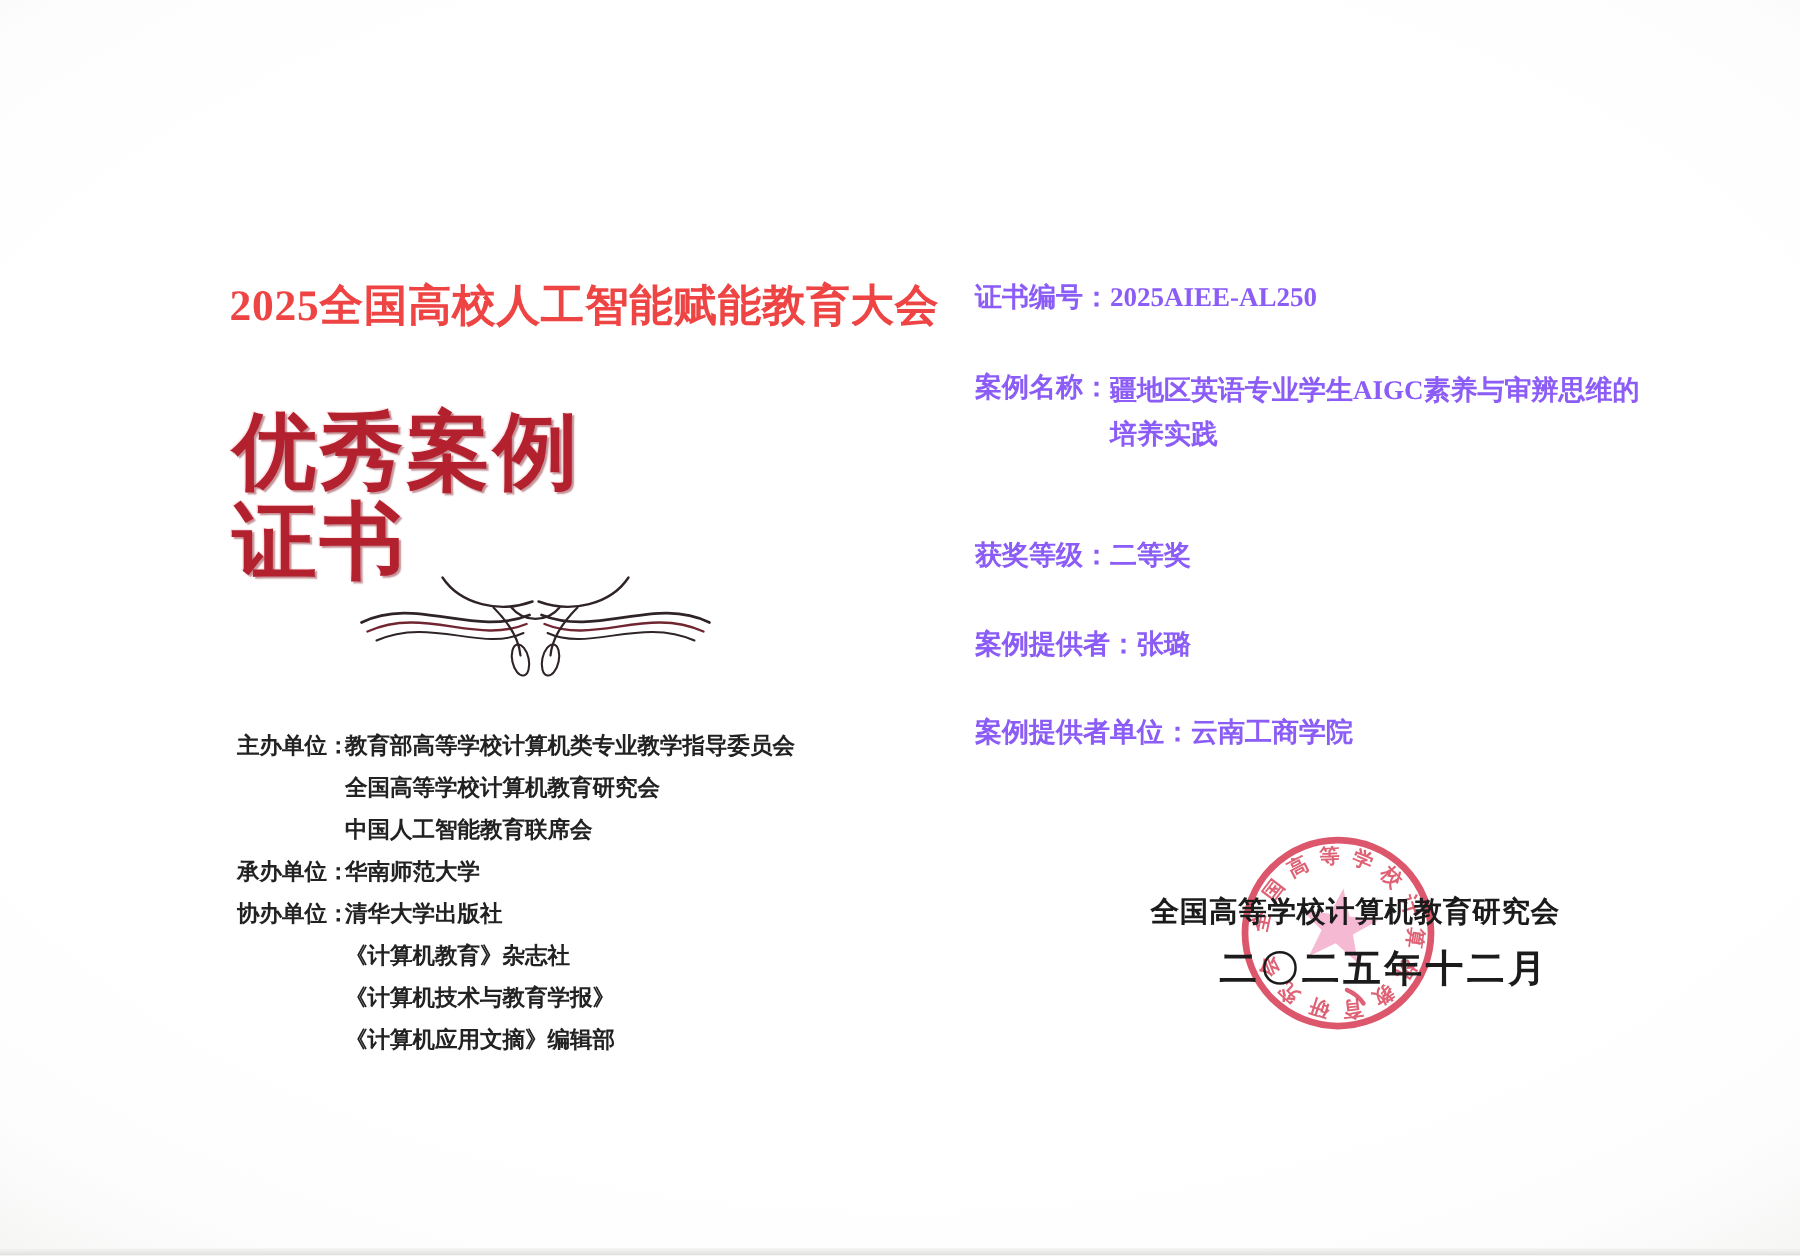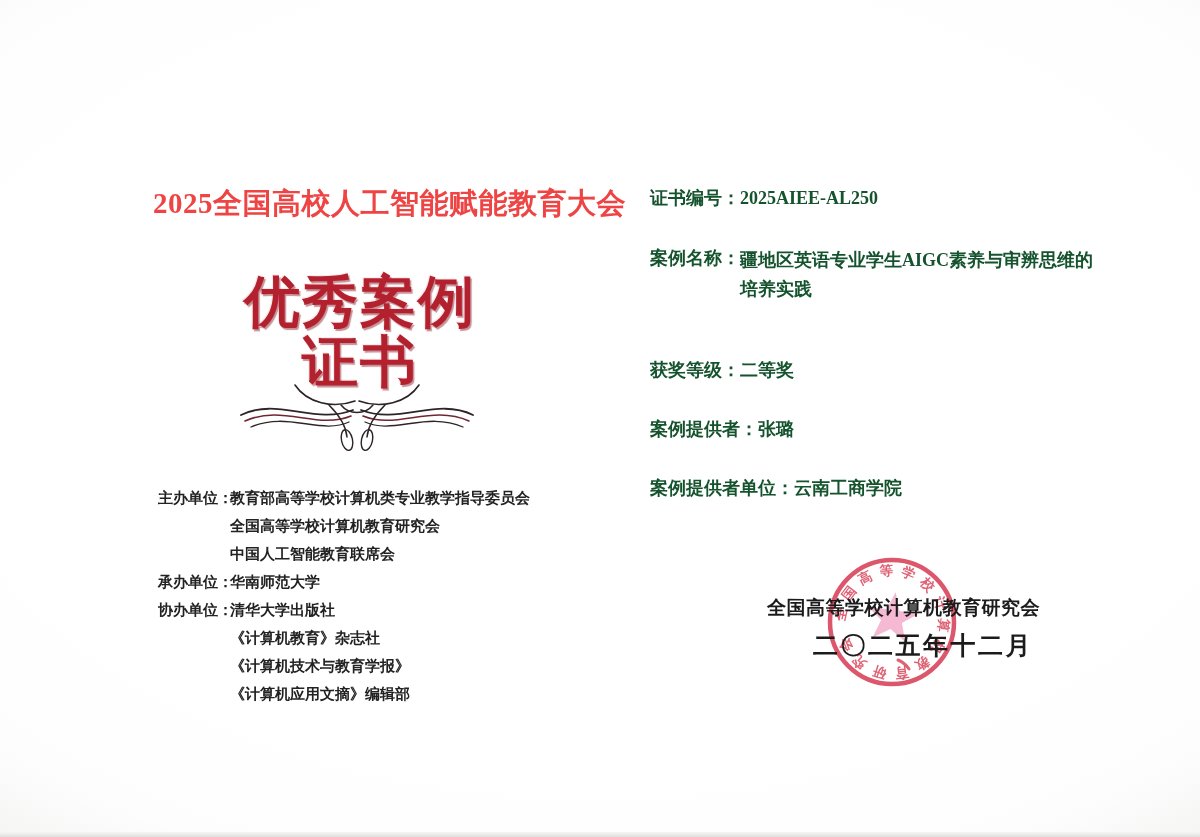--- a/index.html
+++ b/index.html
@@ -11,32 +11,32 @@
     color:#1b1b1b;
   }
   .edge-bottom{position:absolute;left:0;bottom:0;width:100%;height:5px;background:linear-gradient(#f6f6f5,#dfdfdd);}
   
   .conf-title{
     position:absolute;left:153px;top:184px;width:420px;
     font-size:29px;font-weight:bold;letter-spacing:0.5px;white-space:nowrap;
     color:#ef4444;
   }
   .award-title{
-    position:absolute;left:155px;top:272px;width:410px;text-align:center;
+    position:absolute;left:155px;top:272px;width:410px;text-align:left;
     color:#b3212e;font-weight:bold;font-size:56px;line-height:60px;letter-spacing:2px;
     text-shadow:1.5px 1.5px 1px rgba(125,12,24,0.45),-1px -1px 0 rgba(255,210,214,0.55);
   }
   .flourish{position:absolute;left:237px;top:381px;}
   .org-list{
     position:absolute;left:158px;top:484px;
     font-size:15px;font-weight:bold;line-height:28px;white-space:nowrap;color:#222;
   }
   .org-label{display:inline-block;width:72px;}
   
-  .r-row{position:absolute;left:650px;font-size:18px;font-weight:bold;white-space:nowrap;color:#14532d;}
+  .r-row{position:absolute;left:650px;font-size:18px;font-weight:bold;white-space:nowrap;color:#8b5cf6;}
   .row-certno{top:186px;}
   .row-casename{top:246px;display:flex;white-space:normal;}
   .row-casename .case-label{flex:none;}
   .case-lines{width:345px;}
   .case-lines div{line-height:29px;white-space:nowrap;}
   .row-award{top:358px;}
   .row-provider{top:417px;}
   .row-provider-org{top:476px;}
   
   .issuer-line{position:absolute;left:767px;top:595px;font-size:19px;font-weight:bold;letter-spacing:0.5px;z-index:3;white-space:nowrap;}

